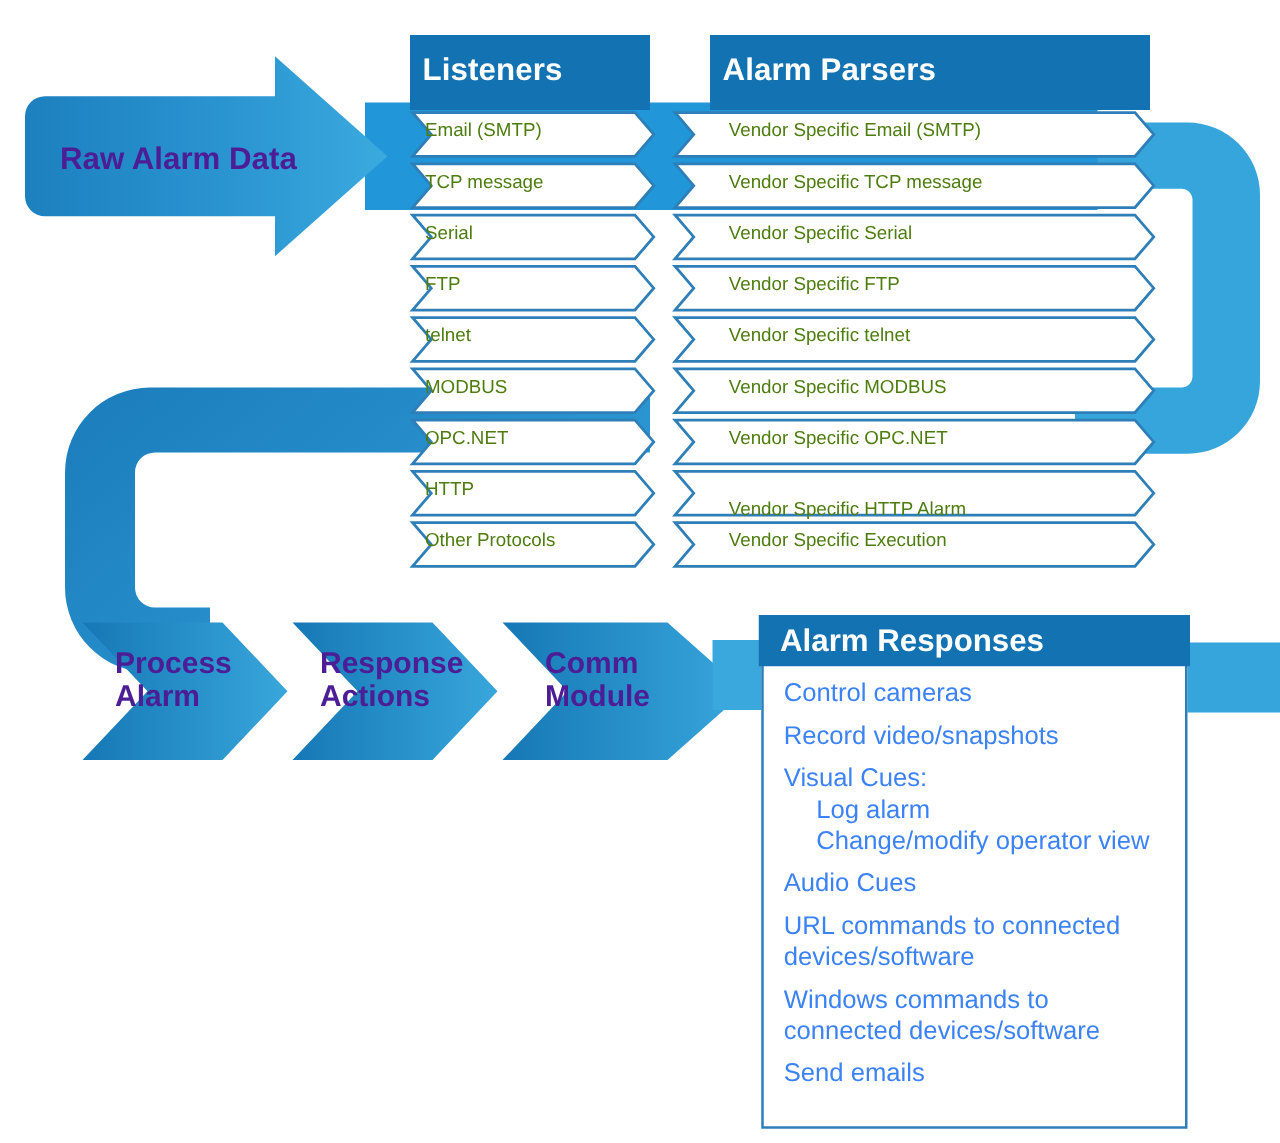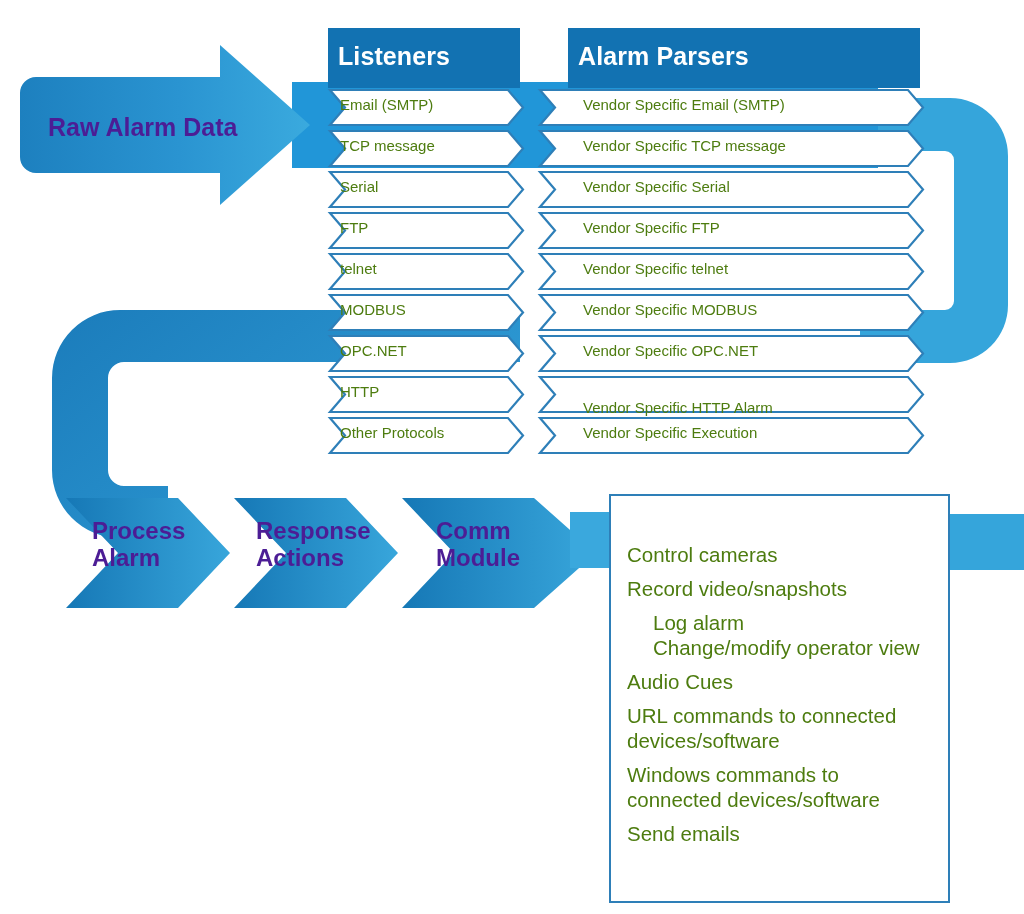--- a/index.html
+++ b/index.html
@@ -36,21 +36,21 @@
     position:absolute;left:607px;top:492px;width:345px;height:41px;
     background:#1272b2;box-sizing:border-box;
   }
   #responses-head .ttl{
     position:absolute;left:17px;top:7px;font-size:25px;font-weight:bold;color:#fff;
   }
   #responses-list{
     position:absolute;left:16px;top:46px;width:312px;
   }
   .resp-item{
-    font-size:20.5px;color:#4d7c0f;line-height:1.22;margin-bottom:9px;
+    font-size:20.5px;color:#3b82f6;line-height:1.22;margin-bottom:9px;
   }
   .resp-item.indent{margin-left:26px;margin-bottom:0px;}
   .resp-item.nomarg{margin-bottom:0px;}
 </style>
 </head>
 <body>
 
 <div id="stage">
 
   <svg class="layer" viewBox="0 0 1024 914">
@@ -189,22 +189,26 @@
 Alarm</div>
   <div class="txt arrow-label" style="left:256px;top:518px;">Response
 Actions</div>
   <div class="txt arrow-label" style="left:436px;top:518px;">Comm
 Module</div>
 
   <div id="responses-panel">
     <div id="responses-list">
       <div class="resp-item nomarg">Control cameras</div>
       <div class="resp-item" style="margin-top:9px;">Record video/snapshots</div>
+      <div class="resp-item nomarg">Visual Cues:</div>
       <div class="resp-item indent">Log alarm</div>
       <div class="resp-item indent" style="margin-bottom:9px;">Change/modify operator view</div>
       <div class="resp-item">Audio Cues</div>
       <div class="resp-item" style="white-space:normal;">URL commands to connected devices/software</div>
       <div class="resp-item" style="white-space:normal;">Windows commands to connected devices/software</div>
       <div class="resp-item">Send emails</div>
     </div>
   </div>
+  <div id="responses-head">
+    <div class="ttl">Alarm Responses</div>
+  </div>
 
 </div>
 
 </body></html>

